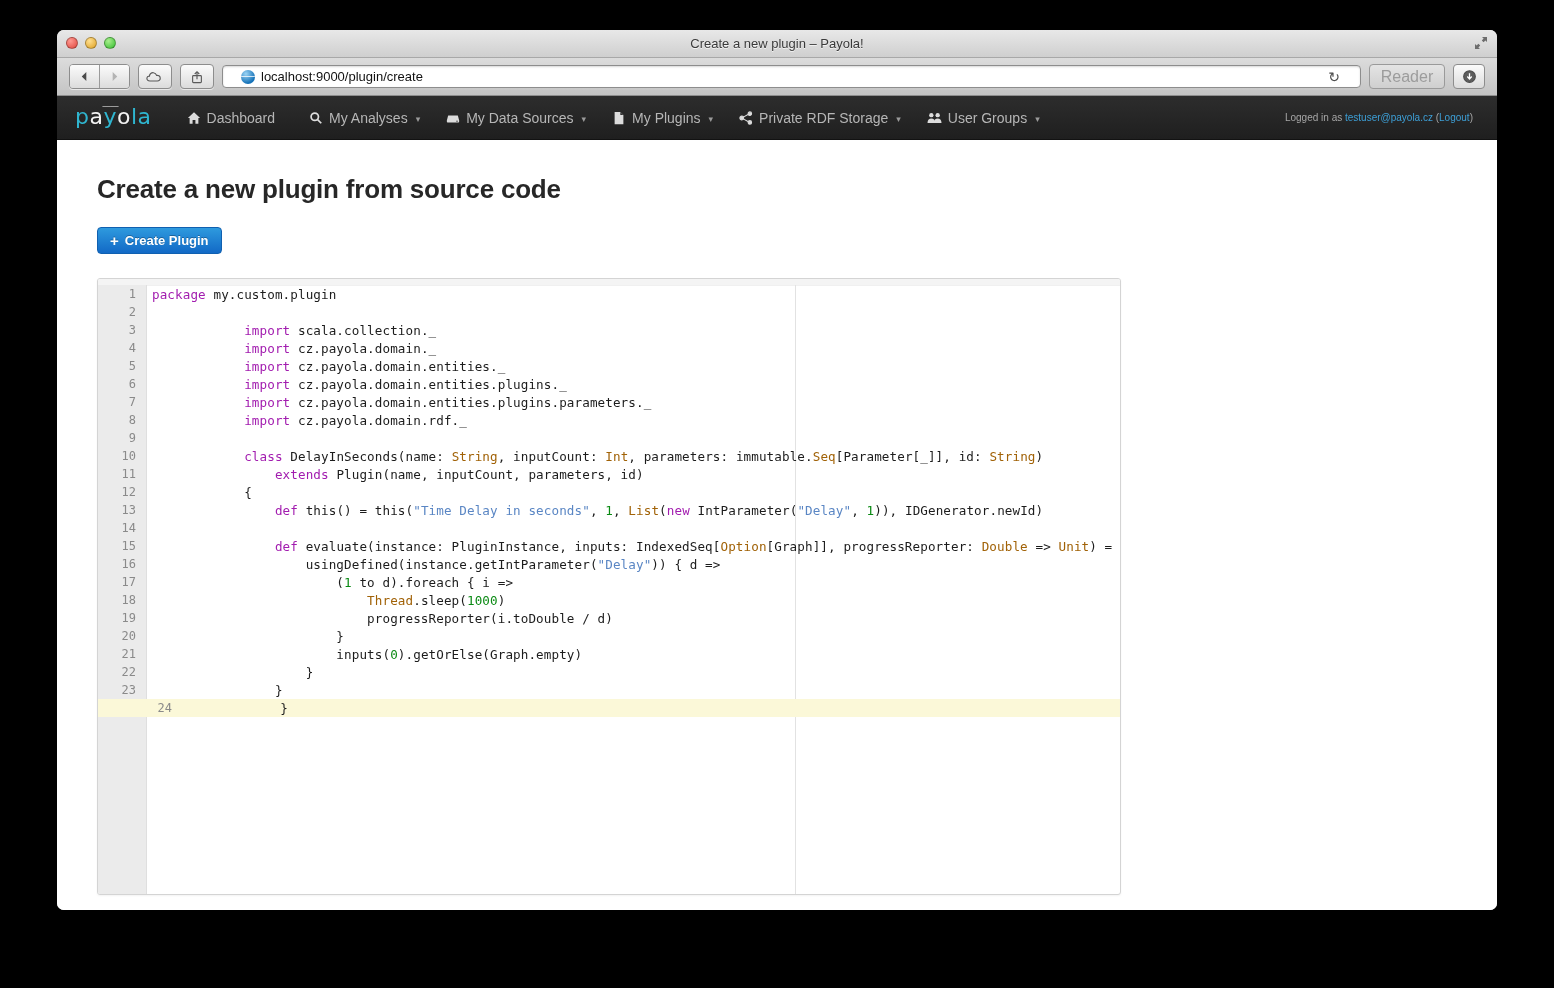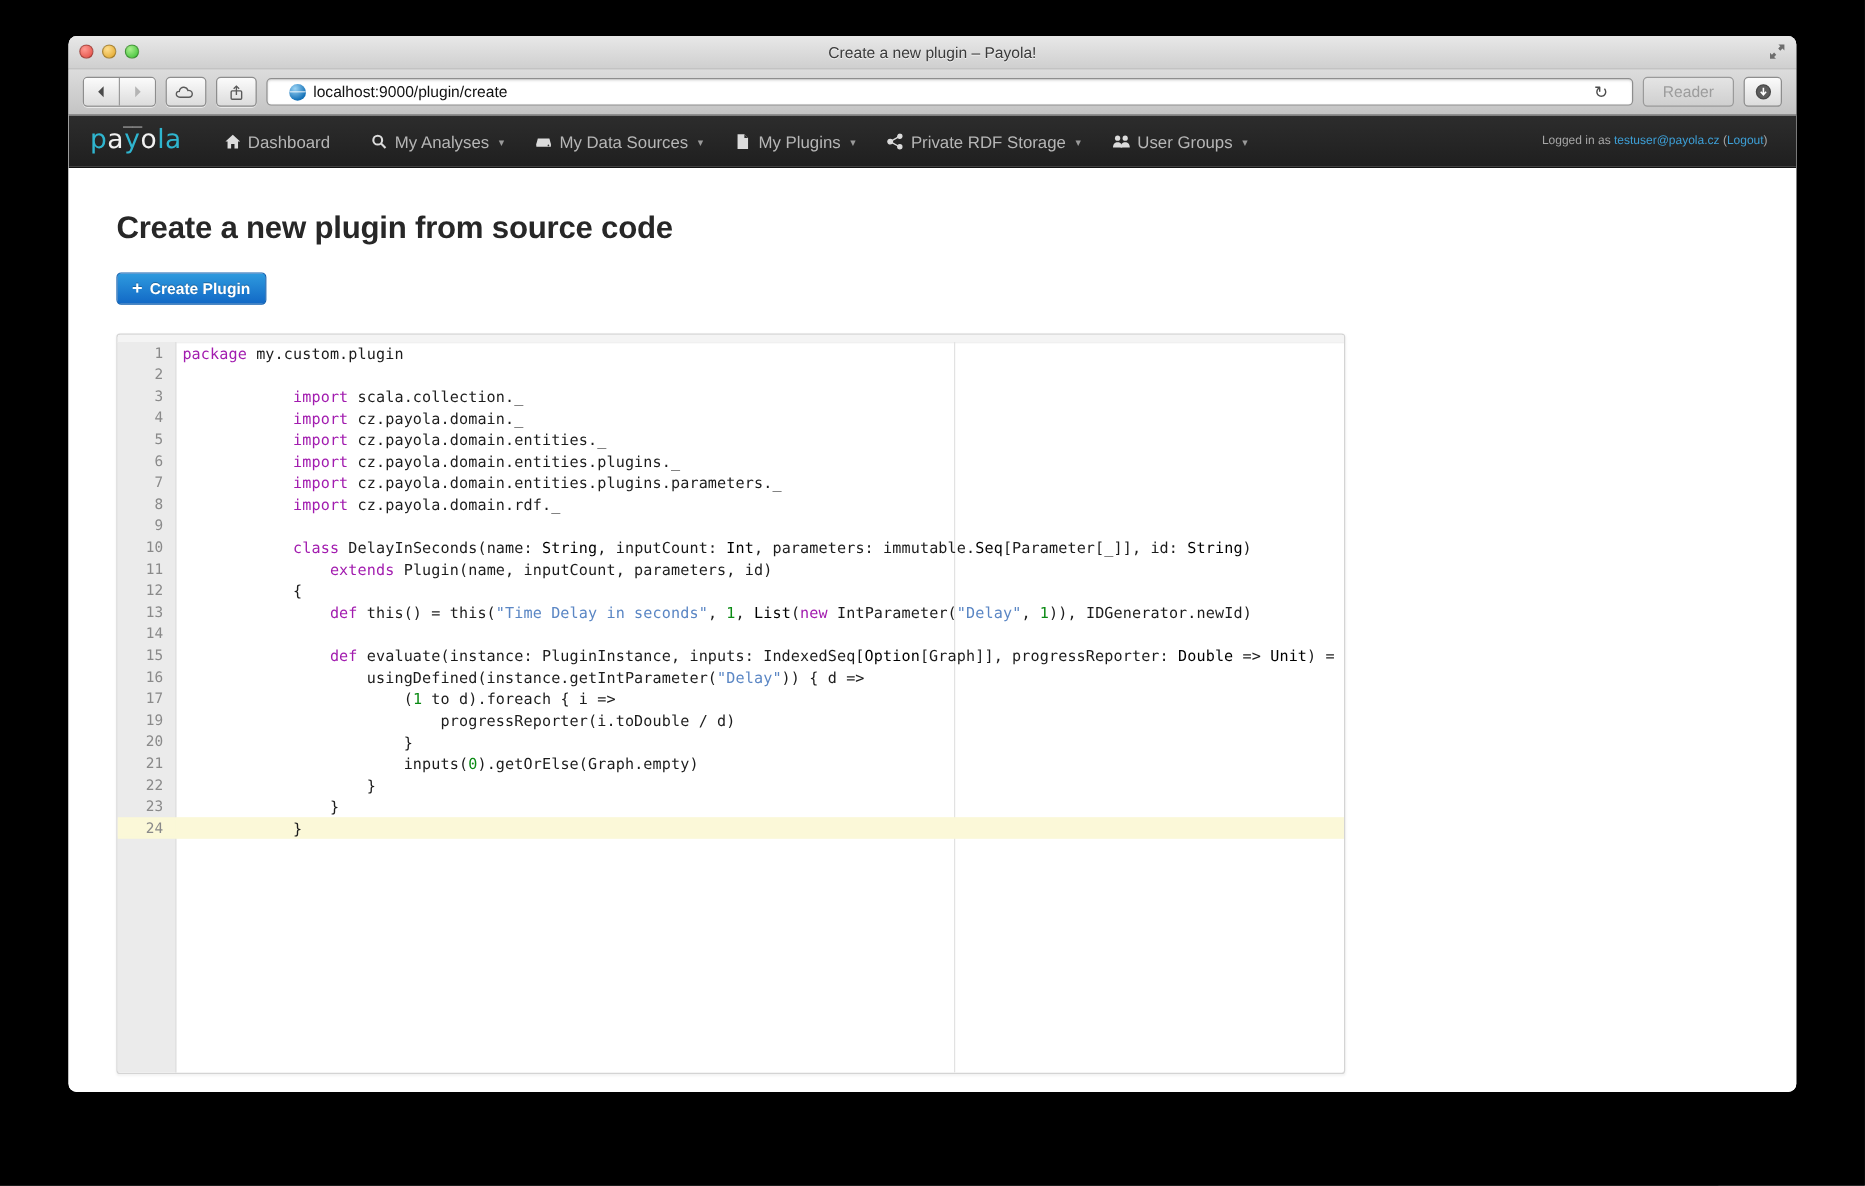--- a/index.html
+++ b/index.html
@@ -146,21 +146,21 @@
     font-size: 14px;
     padding-right: 2px;
   }
   .reader-btn {
     height: 23px;
     min-width: 74px;
     border: 1px solid #9a9a9a;
     border-radius: 4px;
     background: linear-gradient(#e4e4e4, #cfcfcf);
     color: #9c9c9c;
-    font-size: 13px;
+    font-size: 16px;
     display: flex; align-items: center; justify-content: center;
   }
   .dl-btn {
     width: 30px; height: 23px;
     border: 1px solid #8d8d8d;
     border-radius: 4px;
     background: linear-gradient(#fbfbfb, #dcdcdc);
     display: flex; align-items: center; justify-content: center;
     color: #4c4c4c;
   }
@@ -301,21 +301,21 @@
   .lines {
     position: absolute;
     left: 0; top: 6px; right: 0;
   }
   .line-row {
     height: 18px;
     display: flex;
     align-items: center;
     position: relative;
   }
-  .line-row.active { background: #fbf8d8; }
+  .line-row.active { background: #fbf8d8; padding-left: 36px; }
   .line-row.active .ln-num { background: #fbf8d8; }
   .ln-num {
     width: 48px;
     flex: none;
     text-align: right;
     padding-right: 10px;
     box-sizing: border-box;
     font-family: "DejaVu Sans Mono", monospace;
     font-size: 12px;
     color: #8a8a8a;
@@ -324,21 +324,21 @@
     padding-left: 6px;
     font-family: "DejaVu Sans Mono", monospace;
     font-size: 12.6px;
     color: #1c1c1c;
     white-space: pre;
     letter-spacing: 0.1px;
   }
   .kw  { color: #a21caf; }
   .str { color: #5a86c4; }
   .num { color: #0a8a13; }
-  .typ { color: #000000; }
+  .typ { color: #a16207; }
 </style>
 </head>
 <body>
 
 <div id="root">
 
   <div class="browser-window">
 
     <div class="titlebar">
       <div class="traffic">
@@ -556,20 +556,24 @@
               </div>
               <div class="line-row">
                 <div class="ln-num">16</div>
                 <div class="ln-code"><span>                    usingDefined(instance.getIntParameter(</span><span class="str">"Delay"</span><span>)) { d =&gt;</span></div>
               </div>
               <div class="line-row">
                 <div class="ln-num">17</div>
                 <div class="ln-code"><span>                        (</span><span class="num">1</span><span> to d).foreach { i =&gt;</span></div>
               </div>
               <div class="line-row">
+                <div class="ln-num">18</div>
+                <div class="ln-code"><span>                            </span><span class="typ">Thread</span><span>.sleep(</span><span class="num">1000</span><span>)</span></div>
+              </div>
+              <div class="line-row">
                 <div class="ln-num">19</div>
                 <div class="ln-code"><span>                            progressReporter(i.toDouble / d)</span></div>
               </div>
               <div class="line-row">
                 <div class="ln-num">20</div>
                 <div class="ln-code"><span>                        }</span></div>
               </div>
               <div class="line-row">
                 <div class="ln-num">21</div>
                 <div class="ln-code"><span>                        inputs(</span><span class="num">0</span><span>).getOrElse(Graph.empty)</span></div>

